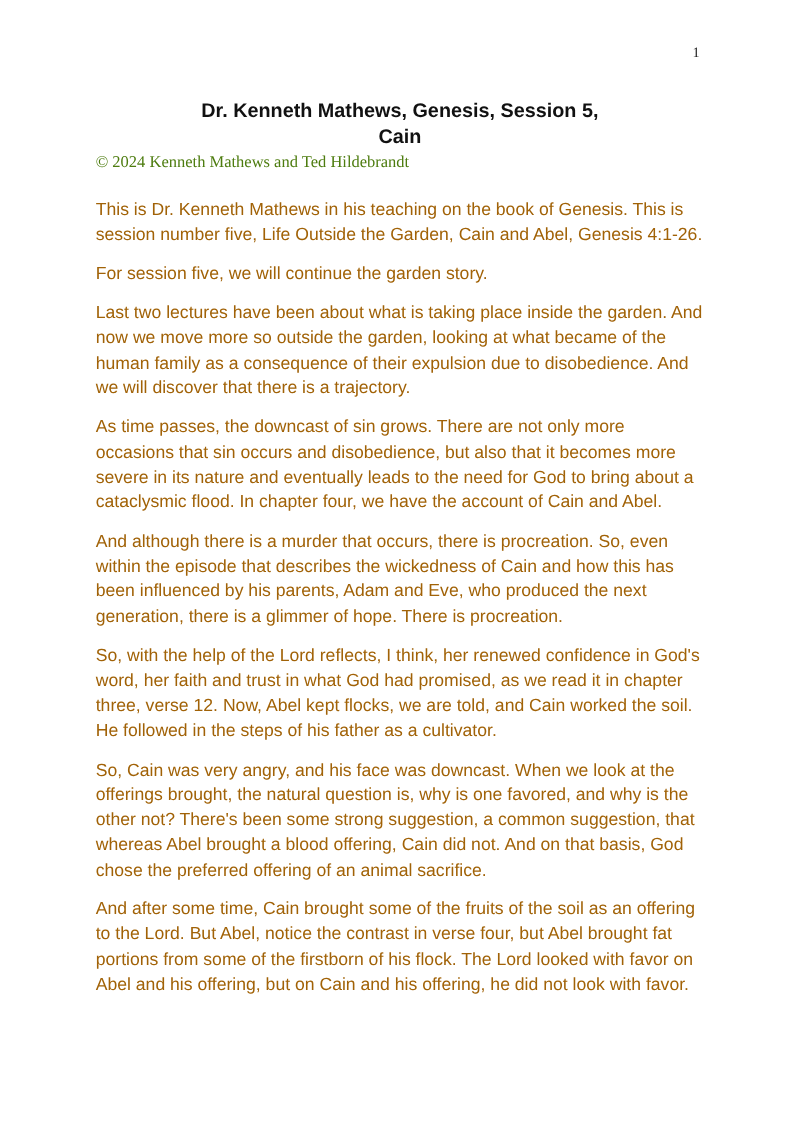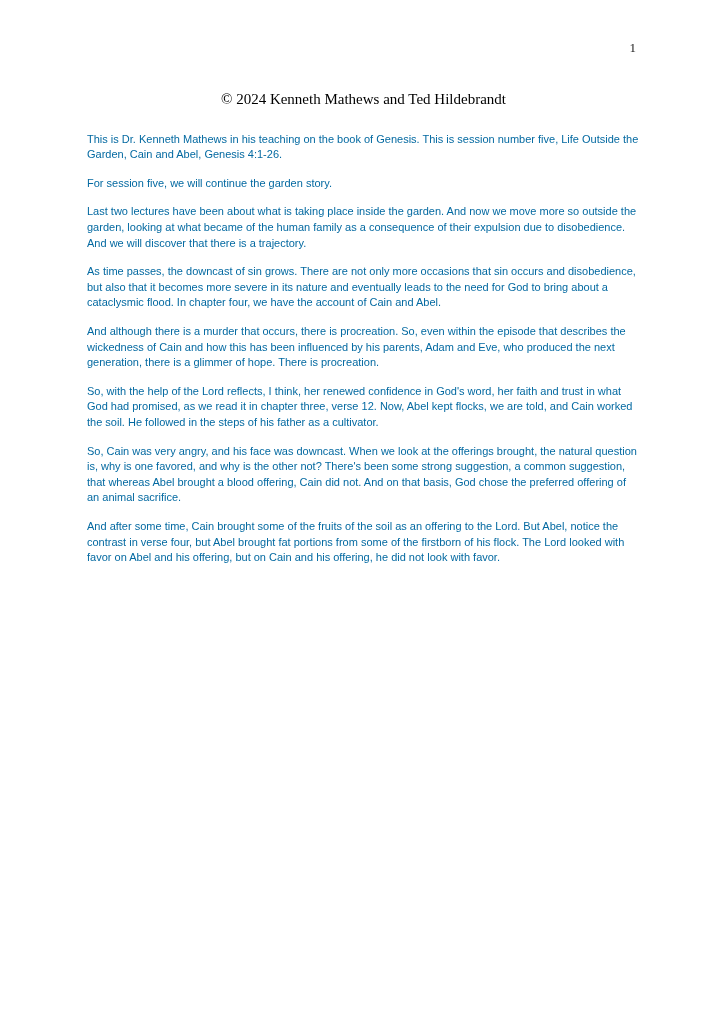--- a/index.html
+++ b/index.html
@@ -37,48 +37,51 @@
   .title {
     margin: 0 0 2px 0;
     text-align: center;
     font-family: "Liberation Sans", sans-serif;
     font-weight: bold;
     font-size: 18px;
     line-height: 1.35;
     color: #111111;
   }
   .copyright {
-    text-align: center;
     font-family: "Liberation Serif", serif;
     font-size: 15px;
     line-height: 1.3;
     margin: 2px 0 0 0;
-    color: #000000;
+    color: #4d7c0f;
   }
   .body-text {
     margin-top: 22px;
   }
   .body-text p {
     margin: 0 0 13px 0;
     font-family: "Liberation Sans", sans-serif;
-    font-size: 11px;
+    font-size: 16px;
     line-height: 1.42;
-    color: #0369a1;
+    color: #a16207;
     text-align: left;
   }
 </style>
 </head>
 <body>
 
 <div class="page">
 
   <div class="page-number">1</div>
 
   <div class="content">
 
+    <h1 class="title">
+      <span>Dr. Kenneth Mathews, Genesis, Session 5,</span><br>
+      <span>Cain</span>
+    </h1>
 
     <div class="copyright">© 2024 Kenneth Mathews and Ted Hildebrandt</div>
 
     <div class="body-text">
       <p>This is Dr. Kenneth Mathews in his teaching on the book of Genesis. This is session number five, Life Outside the Garden, Cain and Abel, Genesis 4:1-26.</p>
       <p>For session five, we will continue the garden story.</p>
       <p>Last two lectures have been about what is taking place inside the garden. And now we move more so outside the garden, looking at what became of the human family as a consequence of their expulsion due to disobedience. And we will discover that there is a trajectory.</p>
       <p>As time passes, the downcast of sin grows. There are not only more occasions that sin occurs and disobedience, but also that it becomes more severe in its nature and eventually leads to the need for God to bring about a cataclysmic flood. In chapter four, we have the account of Cain and Abel.</p>
       <p>And although there is a murder that occurs, there is procreation. So, even within the episode that describes the wickedness of Cain and how this has been influenced by his parents, Adam and Eve, who produced the next generation, there is a glimmer of hope. There is procreation.</p>
       <p>So, with the help of the Lord reflects, I think, her renewed confidence in God's word, her faith and trust in what God had promised, as we read it in chapter three, verse 12. Now, Abel kept flocks, we are told, and Cain worked the soil. He followed in the steps of his father as a cultivator.</p>

